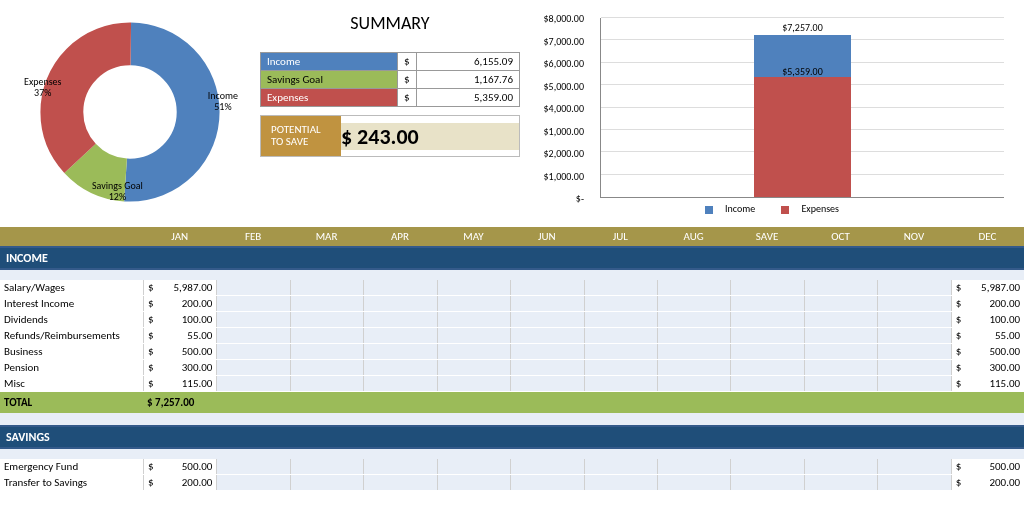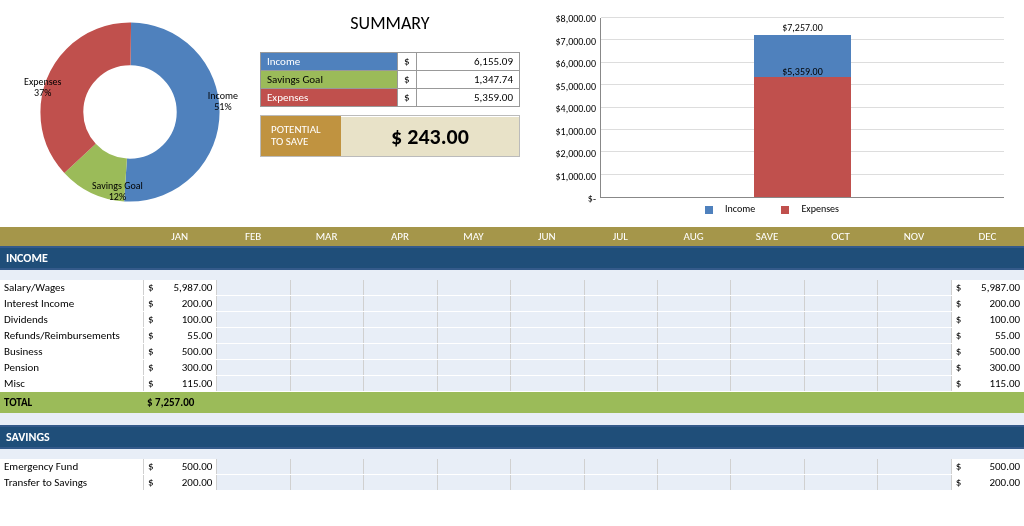--- a/index.html
+++ b/index.html
@@ -12,25 +12,25 @@
 .summary-area{width:260px;padding-top:4px}
 .summary-title{font-size:18px;text-align:center;margin-bottom:18px;font-weight:400}
 .sum-table{width:100%;border-collapse:collapse;font-size:11px}
 .sum-table td{border:1px solid #999;padding:2px 6px}
 .sum-inc{background:#4f81bd;color:#fff}
 .sum-sav{background:#9bbb59;color:#000}
 .sum-exp{background:#c0504d;color:#fff}
 .sum-val{background:#fff;text-align:right}
 .potential{display:flex;margin-top:8px;align-items:center;border:1px solid #bbb}
 .potential-lbl{background:#c09340;color:#fff;font-weight:normal;font-size:11px;padding:8px 10px;width:80px;line-height:1.1}
-.potential-val{background:#e8e2c8;flex:1;text-align:center;font-size:22px;font-weight:bold;padding:6px}
+.potential-val{background:#e8e2c8;flex:1;font-size:22px;font-weight:bold;}
 .bar-area{flex:1;position:relative;padding:10px 20px 0 20px}
 .bar-chart{position:relative;height:180px;display:flex}
 .y-axis{width:60px;position:relative;font-size:10px}
-.y-tick{position:absolute;right:4px;transform:translateY(50%)}
+.y-tick{position:absolute;right:16px;transform:translateY(50%)}
 .plot{flex:1;border-left:1px solid #888;border-bottom:1px solid #888;position:relative}
 .gl{position:absolute;left:0;right:0;border-top:1px solid #ddd}
 .stack{position:absolute;bottom:0;left:38%;width:24%}
 .seg{width:100%;position:relative}
 .seg-lbl{position:absolute;left:0;right:0;text-align:center;font-size:10px;color:#000}
 .bar-legend{text-align:center;font-size:10px;margin-top:4px}
 .bar-legend span{margin:0 6px}
 .sq{display:inline-block;width:8px;height:8px;vertical-align:middle;margin-right:3px}
 .months-row{display:flex;background:#a5964a;color:#fff;font-size:11px}
 .months-row .rlabel{width:143px}
@@ -68,21 +68,21 @@
     <table class="sum-table">
       <tbody>
           <tr>
             <td class="sum-inc">Income</td>
             <td class="sum-val" style="width:18px;text-align:left">$</td>
             <td class="sum-val">6,155.09</td>
           </tr>
       <tr>
             <td class="sum-sav">Savings Goal</td>
             <td class="sum-val" style="text-align:left">$</td>
-            <td class="sum-val">1,347.74</td>
+            <td class="sum-val">1,167.76</td>
           </tr>
       <tr>
             <td class="sum-exp">Expenses</td>
             <td class="sum-val" style="text-align:left">$</td>
             <td class="sum-val">5,359.00</td>
           </tr>
     </tbody>
       </table>
     <div class="potential">
       <div class="potential-lbl">POTENTIAL TO SAVE</div>

